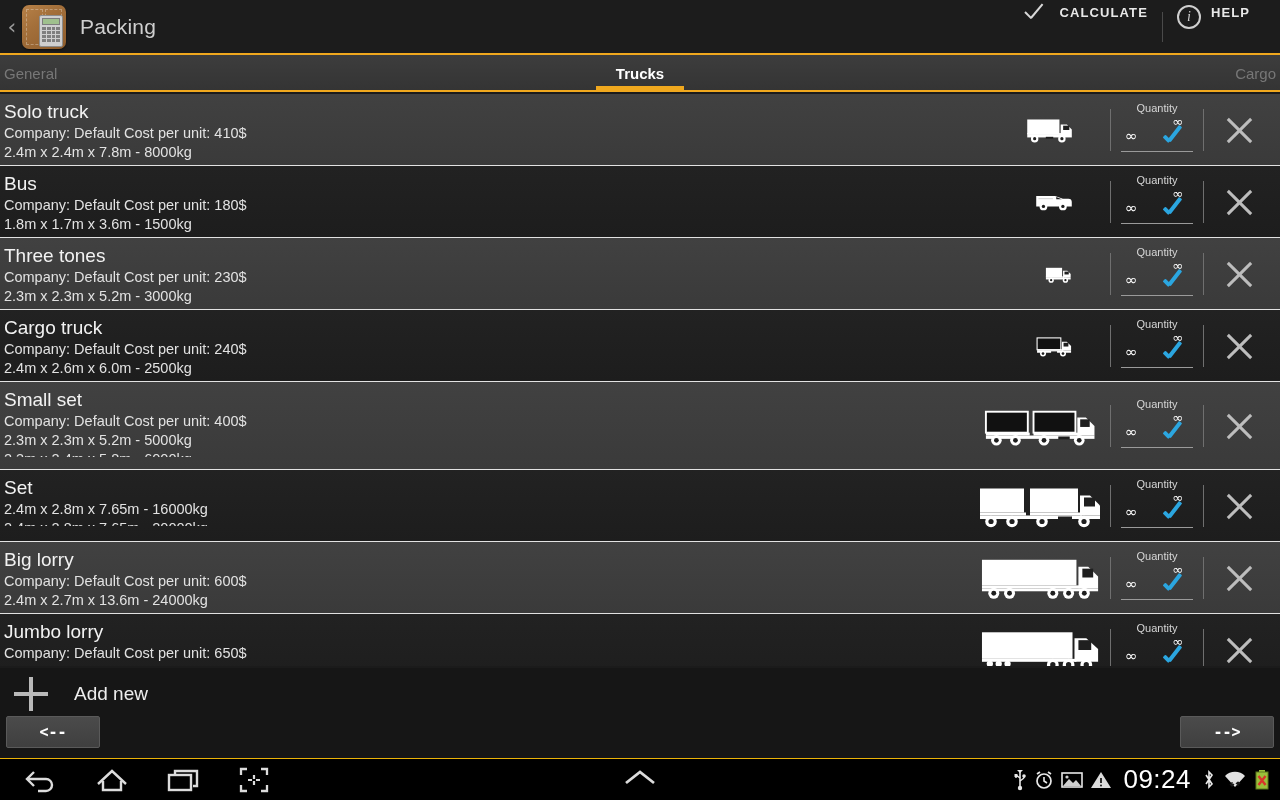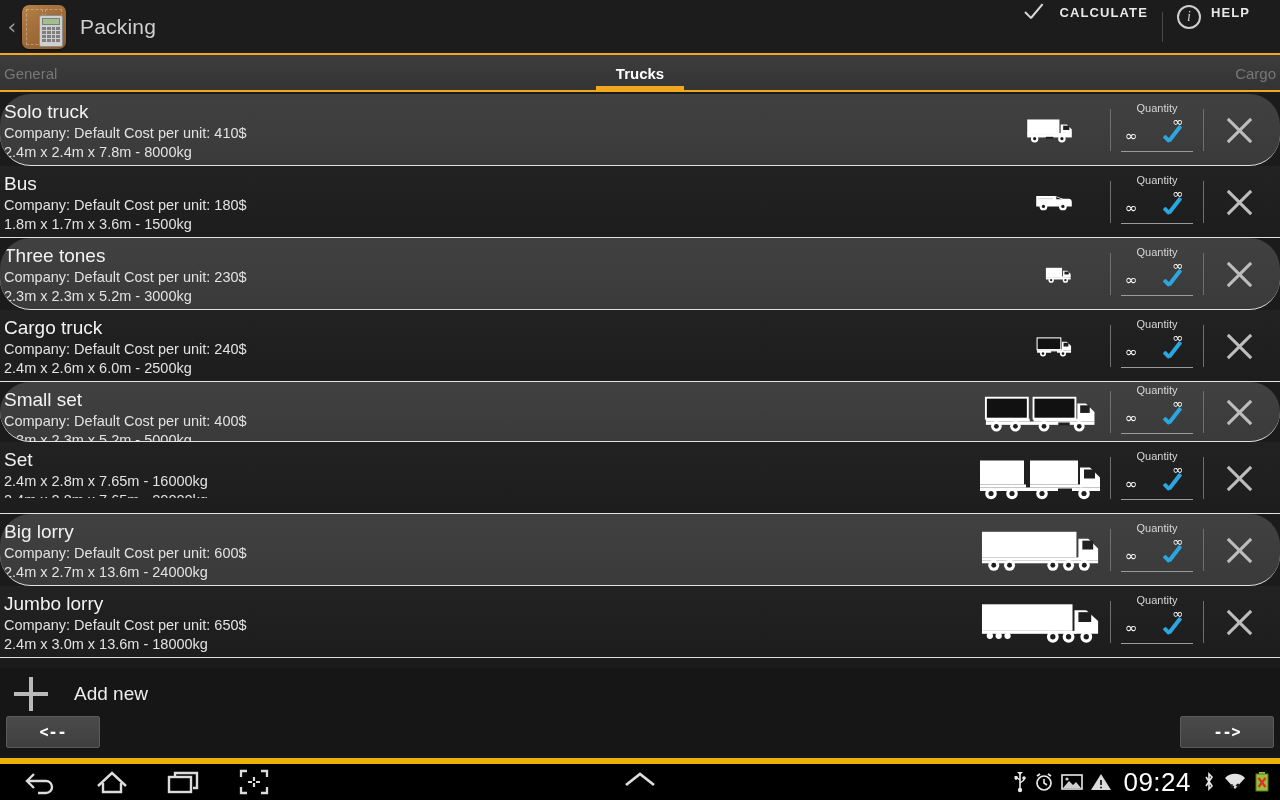--- a/index.html
+++ b/index.html
@@ -79,21 +79,21 @@
     bottom: 0; width: 88px; height: 4px; background: #f0a81e;
   }
 
   
   .list { position: absolute; top: 94px; left: 0; right: 0; height: 572px; overflow: hidden; }
   .row {
     position: relative; display: flex; align-items: stretch;
     border-bottom: 1px solid #e2e2e2;
     overflow: hidden;
   }
-  .row.odd  { background: linear-gradient(#414141,#3a3a3a); border-radius: 31px; }
+  .row.odd  { background: linear-gradient(#414141,#3a3a3a); }
   .row.even { background: linear-gradient(#222222,#1d1d1d); }
   .row-text { flex: 1; padding: 5px 0 4px 4px; min-width: 0; }
   .t-name { color: #f2f2f2; font-size: 19px; line-height: 25px; }
   .t-line { color: #e2e2e2; font-size: 14.5px; line-height: 19px; white-space: nowrap; }
   .t-line.clip { height: 7px; overflow: hidden; }
 
   .row-right { display: flex; align-items: center; padding-right: 12px; }
 
   
   .truck-wrap { width: 140px; height: 56px; display: flex; align-items: center; justify-content: flex-end; }
@@ -144,21 +144,21 @@
     background: linear-gradient(#4b4b4b,#3f3f3f); border: 1px solid #5a5a5a; border-radius: 2px;
     color: #ffffff; font-size: 15px; font-weight: bold;
     display: flex; align-items: center; justify-content: center; font-family: "DejaVu Sans Mono", monospace;
   }
   .navbtn.prev { left: 6px; }
   .navbtn.next { right: 6px; }
 
   
   .sysbar {
     position: absolute; bottom: 0; left: 0; right: 0; height: 42px; background: #000;
-    border-top: 6px solid #eab308; display: flex; align-items: center;
+    border-top: 1px solid #eab308; display: flex; align-items: center;
   }
   .sysnav { display: flex; align-items: center; gap: 36px; padding-left: 24px; }
   .sysnav svg { display: block; }
   .sys-up { position: absolute; left: 50%; transform: translateX(-50%); }
   .sysstatus { margin-left: auto; display: flex; align-items: center; gap: 7px; padding-right: 10px; }
   .clock { color: #fff; font-size: 26px; font-family: "Liberation Sans", sans-serif; letter-spacing: .5px; padding: 0 4px; }
   .sysstatus svg { display: block; }
 </style>
 </head>
 <body>
@@ -307,21 +307,21 @@
             <div class="qty-inf-top">∞</div>
             <div class="qty-field">
               <span class="qty-value">∞</span>
               <span class="qty-check"></span>
             </div>
           </div>
           <div class="vsep"></div>
           <div class="del-btn"></div>
         </div>
       </div>
-      <div class="row odd" style="height: 60px;">
+      <div class="row odd" style="height: 88px;">
         <div class="row-text">
           <div class="t-name">Small set</div>
           <div class="t-line">Company: Default  Cost per unit: 400$</div>
           <div class="t-line">2.3m x 2.3m x 5.2m - 5000kg</div>
           <div class="t-line clip">2.3m x 2.4m x 5.8m - 6000kg</div>
         </div>
         <div class="row-right">
           <div class="truck-wrap">
             <svg width="120" height="46" viewBox="0 0 126 46">
               <use href="#g-set-dark"></use>

